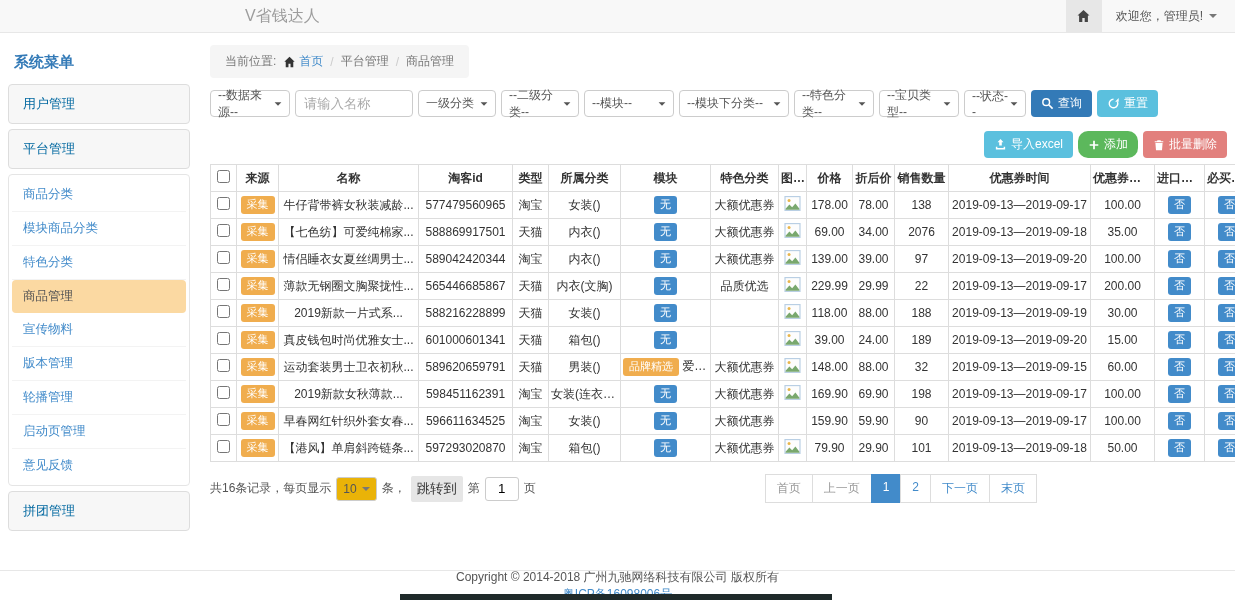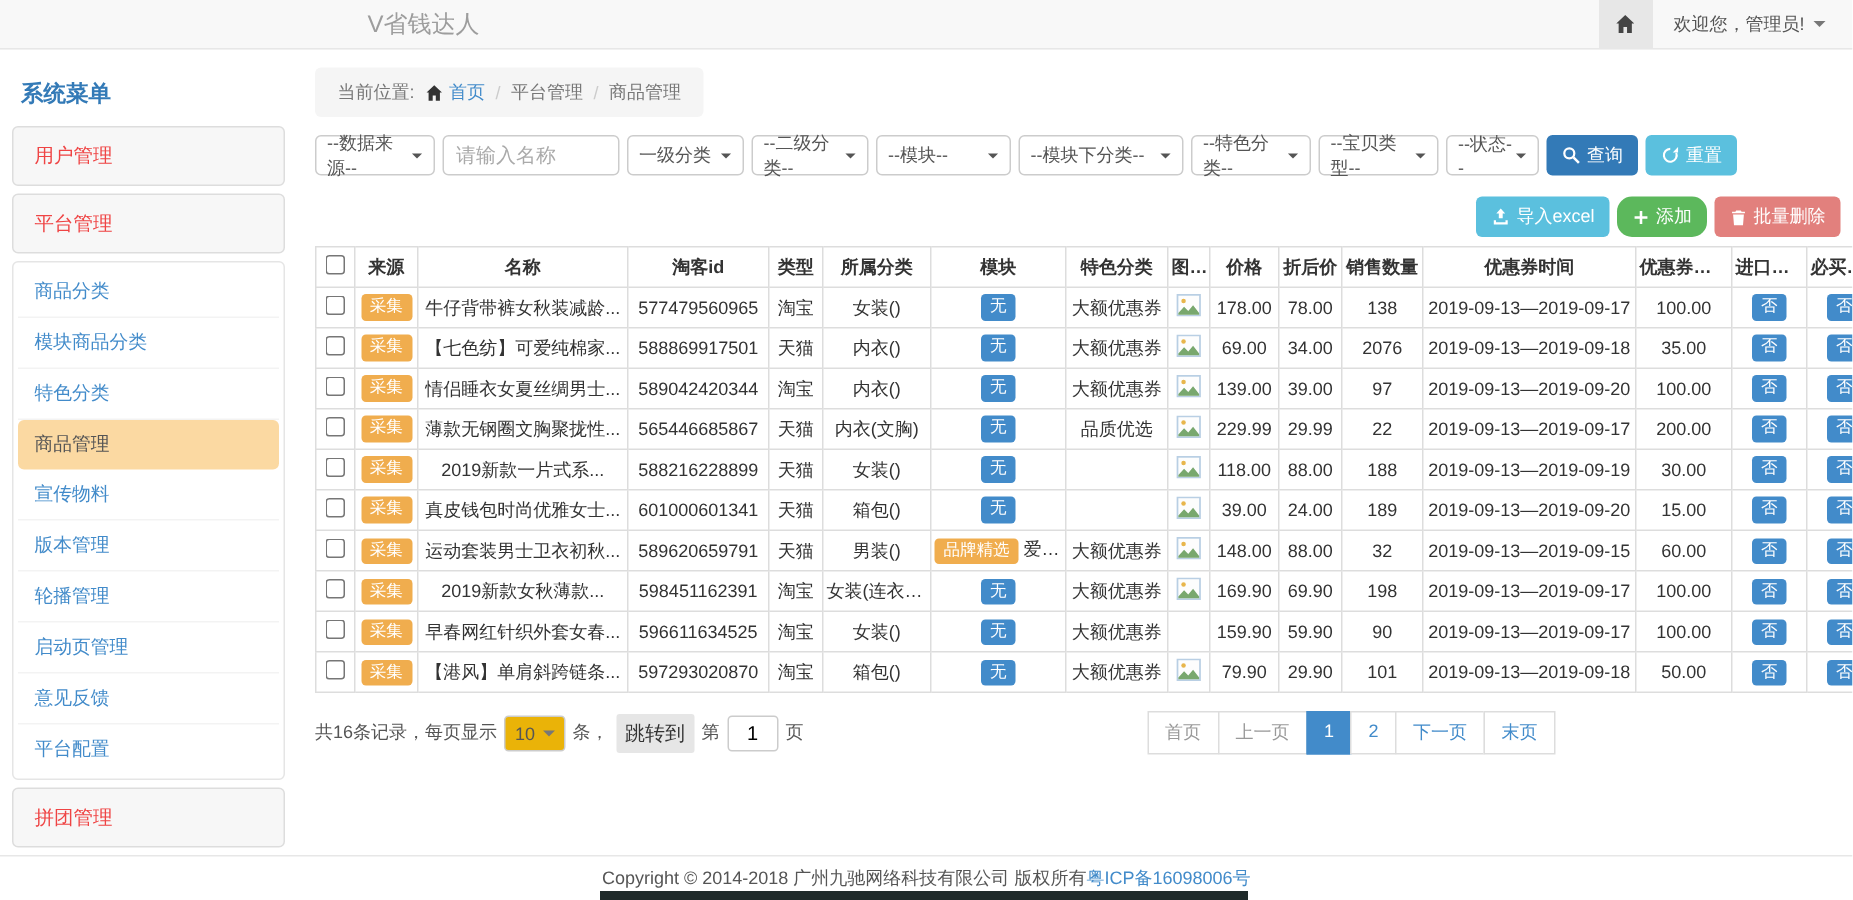--- a/index.html
+++ b/index.html
@@ -20,21 +20,21 @@
     border-top:4px solid #777; display:inline-block; }
 
   
   .content { display:flex; padding:12px 8px 0 8px; height:537px; overflow:hidden; }
   aside { width:182px; flex:none; overflow:hidden; }
   main { flex:1; margin-left:20px; min-width:0; }
 
   
   .menu-title { color:#337ab7; font-weight:bold; font-size:15px; padding:8px 6px 12px 6px; }
   .side-section { background:#f7f7f7; border:1px solid #ddd; border-radius:4px;
-    padding:10px 14px; margin-bottom:5px; color:#ef4444; font-size:13px; cursor:pointer; }
+    padding:10px 14px; margin-bottom:5px; color:#0369a1; font-size:13px; cursor:pointer; }
   .side-sub { border:1px solid #e5e5e5; border-radius:4px; margin-bottom:5px; background:#fff; padding:3px; }
   .side-link { padding:8px 11px; color:#428bca; font-size:12.5px; border-bottom:1px solid #f3f3f3; cursor:pointer; }
   .side-link:last-child { border-bottom:none; }
   .side-link.active { background:#fbd9a2; border-radius:4px; color:#555; border-bottom:none; }
 
   
   .breadcrumb { display:inline-flex; align-items:center; gap:7px; background:#f5f5f5;
     border-radius:4px; padding:8px 15px; color:#777; margin-bottom:12px; }
   .breadcrumb .bc-home { color:#428bca; cursor:pointer; display:inline-flex; align-items:center; gap:3px; }
   .breadcrumb .sep { color:#ccc; }
@@ -78,21 +78,21 @@
   .jump-btn { background:#e6e6e6; border:none; border-radius:2px; padding:4px 6px; color:#333; cursor:pointer; }
   .pager-right { margin-left:auto; margin-right:190px; display:flex; }
   .page-btn { border:1px solid #ddd; padding:5px 11px; color:#428bca; cursor:pointer;
     margin-left:-1px; background:#fff; font-size:12px; }
   .page-btn.disabled { color:#999; }
   .page-btn.active { background:#428bca; color:#fff; border-color:#428bca; }
 
   
   footer { position:absolute; left:0; right:0; bottom:0; height:30px; background:#fff;
     border-top:1px solid #e7e7e7; display:flex; align-items:center; justify-content:center;
-    color:#555; }
+    color:#555;flex-direction:column; }
   footer a { color:#428bca; text-decoration:none; cursor:pointer; }
   .bottom-bar { position:absolute; bottom:0; left:400px; width:432px; height:6px; background:#1f2a2a; }
 
   svg { display:block; }
 </style>
 </head>
 <body>
 
 <div class="page">
 
@@ -123,21 +123,20 @@
           <div class="side-sub">
             <div class="side-link">商品分类</div>
             <div class="side-link">模块商品分类</div>
             <div class="side-link">特色分类</div>
             <div class="side-link active">商品管理</div>
             <div class="side-link">宣传物料</div>
             <div class="side-link">版本管理</div>
             <div class="side-link">轮播管理</div>
             <div class="side-link">启动页管理</div>
             <div class="side-link">意见反馈</div>
-            <div class="side-link">平台配置</div>
           </div>
           <div class="side-section">拼团管理</div>
         </div>
     </aside>
 
     <main>
 
       <div class="breadcrumb">
         <span>当前位置:</span>
         <span class="bc-home">

